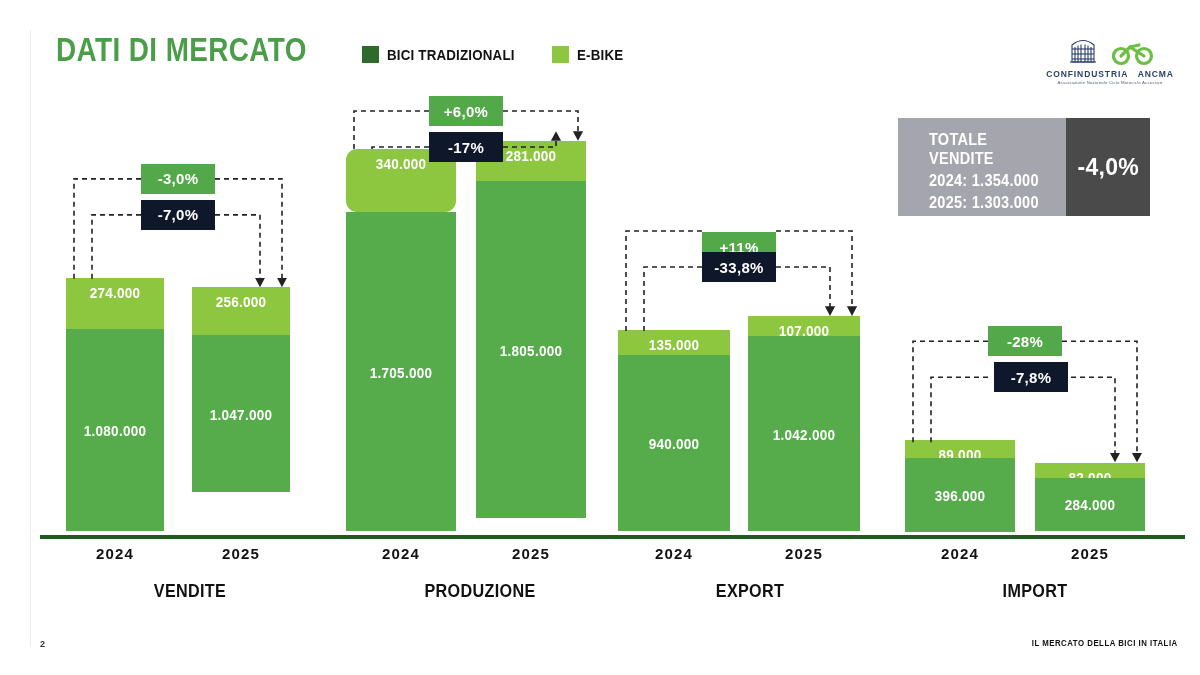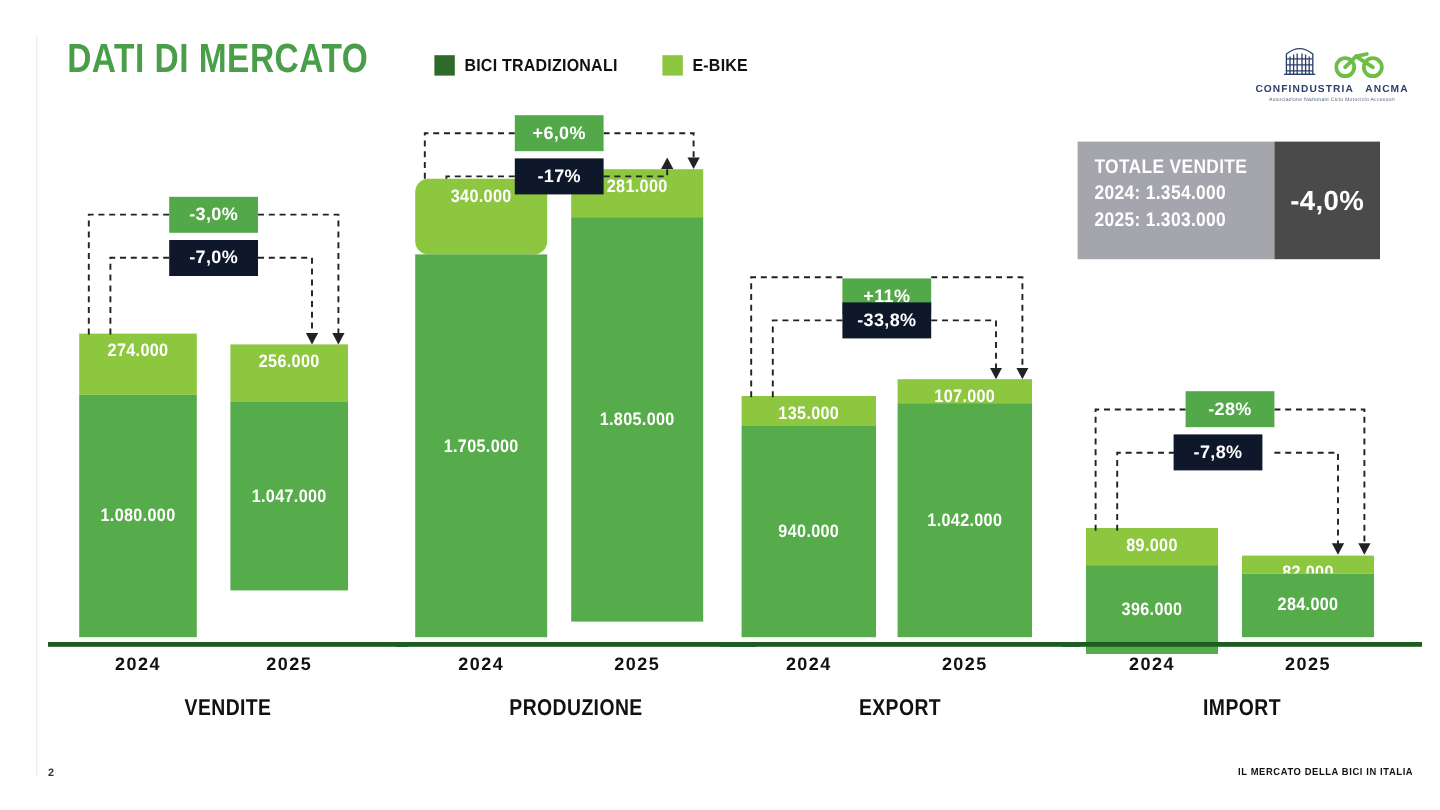--- a/index.html
+++ b/index.html
@@ -34,21 +34,21 @@
   .logo-name{
     margin-top:3px;font-size:8.5px;font-weight:bold;letter-spacing:.9px;
     color:#2b3f6b;white-space:nowrap;
   }
   .logo-sub{margin-top:1px;font-size:4.3px;color:#56647f;letter-spacing:.2px;white-space:nowrap;}
 
   
   .totals{position:absolute;left:898px;top:118px;width:252px;height:98px;display:flex;}
   .totals-left{
     flex:1 1 auto;background:#a5a5ad;color:#fff;
-    padding:12px 0 0 14px;box-sizing:border-box;
+    padding:12px 0 0 31px;box-sizing:border-box;
   }
   .totals-title{font-size:16.5px;font-weight:bold;letter-spacing:.3px;transform:scaleX(.88);transform-origin:left center;}
   .totals-line{font-size:16.5px;font-weight:bold;letter-spacing:.3px;margin-top:3px;transform:scaleX(.88);transform-origin:left center;}
   .totals-right{
     width:88px;background:#4a4a4a;color:#fff;
     display:flex;align-items:center;justify-content:center;
     font-size:23px;font-weight:bold;letter-spacing:.3px;
   }
 
   
@@ -279,37 +279,37 @@
               <marker id="ah3" markerWidth="7" markerHeight="7" refX="3" refY="3.2" orient="auto">
                 <path d="M0,0 L6,3.2 L0,6.4 z" fill="#222"></path>
               </marker>
             </defs>
             <path d="M103,251.31722689075627 H28 V352.3172268907563" fill="none" stroke="#222" stroke-width="1.6" stroke-dasharray="5,4"></path>
             <path d="M177,251.31722689075627 H252 V367.5672268907563" fill="none" stroke="#222" stroke-width="1.6" stroke-dasharray="5,4" marker-end="url(#ah3)"></path>
             <path d="M103,287.3172268907563 H46 V352.3172268907563" fill="none" stroke="#222" stroke-width="1.6" stroke-dasharray="5,4"></path>
             <path d="M177,287.3172268907563 H230 V367.5672268907563" fill="none" stroke="#222" stroke-width="1.6" stroke-dasharray="5,4" marker-end="url(#ah3)"></path>
           </svg>
           <div class="bar" style="left: 20px; width: 110px; height: 90.6828px;">
-            <div class="seg seg-ebike" style="height: 31px;">
+            <div class="seg seg-ebike" style="height: 18px;">
               <div class="seg-label">89.000</div>
             </div>
             <div class="seg seg-trad" style="height: 74.042px;">
               <div class="seg-label">396.000</div>
             </div>
           </div>
           <div class="bar" style="left: 150px; width: 110px; height: 68.4328px;">
             <div class="seg seg-ebike" style="height: 15.3319px;">
               <div class="seg-label">82.000</div>
             </div>
             <div class="seg seg-trad" style="height: 53.1008px;">
               <div class="seg-label">284.000</div>
             </div>
           </div>
           <div class="badge badge-total" style="left: 103px; top: 236.317px; width: 74px; height: 30px;">-28%</div>
-          <div class="badge badge-ebike" style="left: 93px; top: 272.317px; width: 74px; height: 30px;">-7,8%</div>
+          <div class="badge badge-ebike" style="left: 109px; top: 272.317px; width: 74px; height: 30px;">-7,8%</div>
         </div>
         <div class="axis"></div>
         <div class="grouptitle">IMPORT</div>
       </div>
     </div>
 
   <div class="pageno">2</div>
   <div class="footnote">IL MERCATO DELLA BICI IN ITALIA</div>
 
 </div>

